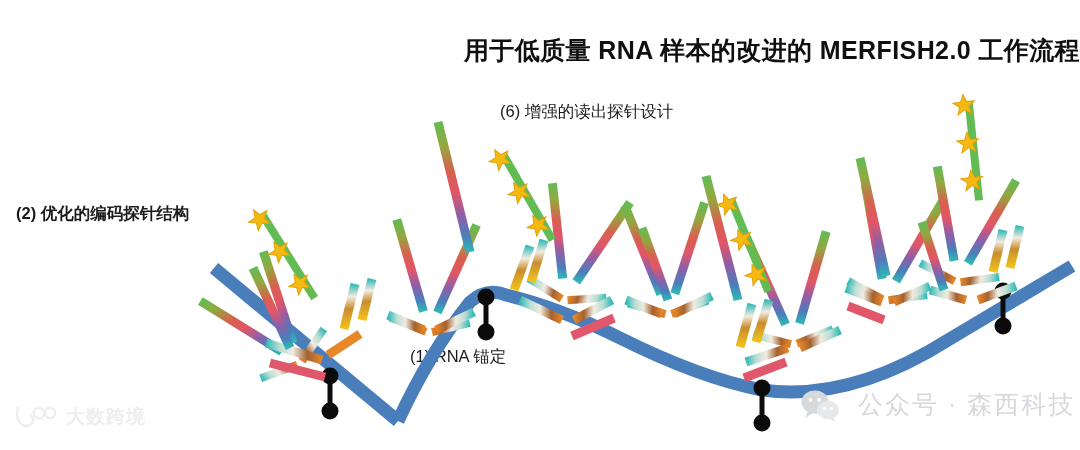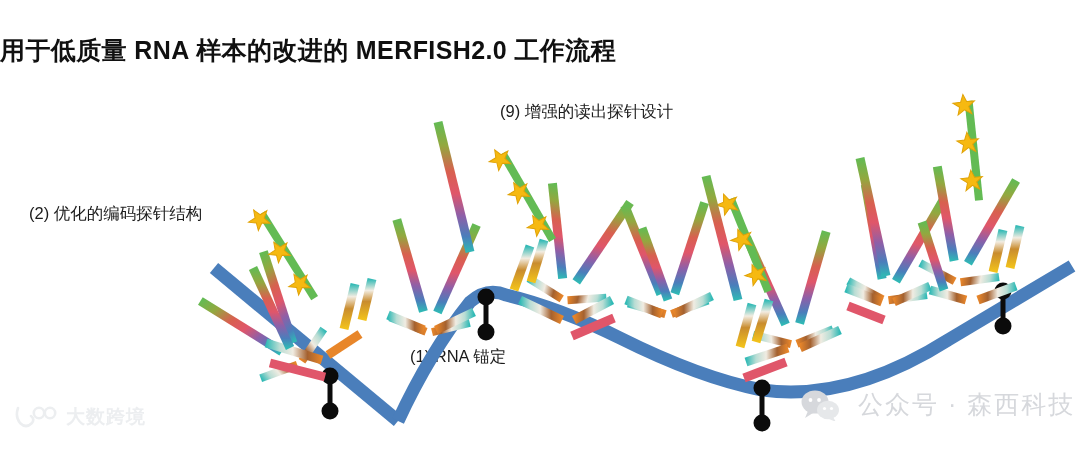--- a/index.html
+++ b/index.html
@@ -7,36 +7,36 @@
     width: 1080px; height: 450px;
     background: #ffffff;
     font-family: "Liberation Sans", "DejaVu Sans", sans-serif;
     overflow: hidden;
   }
   #root { position: relative; width: 1080px; height: 450px; background: #fff; }
 
   #title {
     position: absolute;
     top: 34px; left: 0; width: 1080px;
-    text-align: left;
+    text-align: right;
     font-size: 25px;
     font-weight: bold;
     color: #101010;
     letter-spacing: 0.4px;
     white-space: nowrap;
   }
 
   .annot {
     position: absolute;
     font-size: 16.5px;
     color: #1b1b1b;
     white-space: nowrap;
   }
   #annot-3 { top: 101px; left: 500px; }
-  #annot-2 { top: 203px; left: 29px; }
+  #annot-2 { top: 203px; left: 16px; font-weight: bold; }
   #annot-1 { top: 346px; left: 410px; }
 
   svg#scene { position: absolute; top: 0; left: 0; width: 1080px; height: 450px; }
 
   
   #wm-right {
     position: absolute; top: 388px; left: 800px;
     display: flex; align-items: center; gap: 18px;
     color: #d6d8dc; font-size: 25px; letter-spacing: 2px;
     white-space: nowrap;
@@ -48,21 +48,21 @@
     white-space: nowrap;
   }
 </style>
 </head>
 <body>
 
 <div id="root">
 
   <div id="title">用于低质量 RNA 样本的改进的 MERFISH2.0 工作流程</div>
 
-  <div class="annot" id="annot-3">(9) 增强的读出探针设计</div>
+  <div class="annot" id="annot-3">(6) 增强的读出探针设计</div>
   <div class="annot" id="annot-2">(2) 优化的编码探针结构</div>
   <div class="annot" id="annot-1">(1) RNA 锚定</div>
 
   <svg id="scene" viewBox="0 0 1080 450">
     <defs>
       <linearGradient id="gRainbow" x1="0" y1="0" x2="0" y2="1">
         <stop offset="0%" stop-color="#63bb54"></stop>
         <stop offset="18%" stop-color="#93a83f"></stop>
         <stop offset="38%" stop-color="#d8604f"></stop>
         <stop offset="55%" stop-color="#e0566a"></stop>

